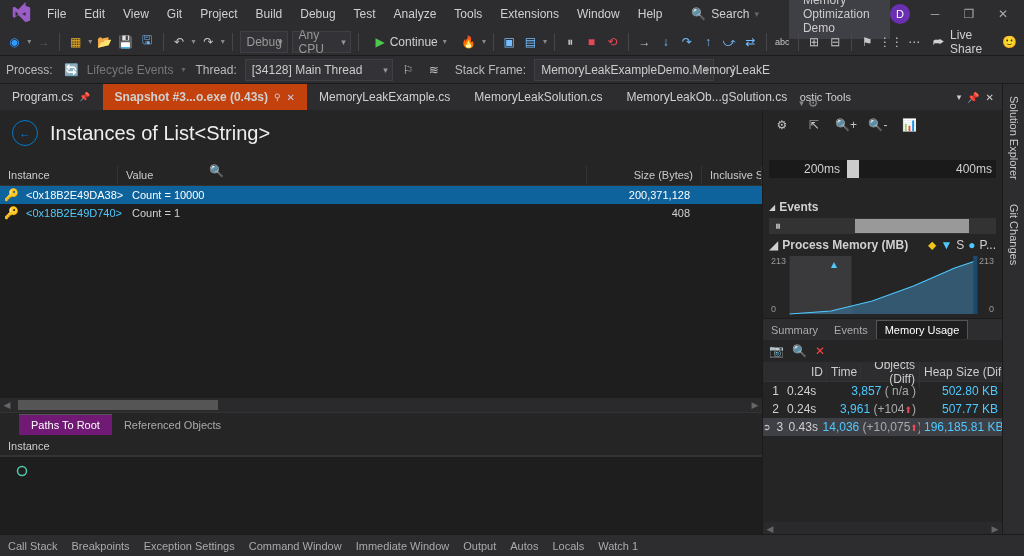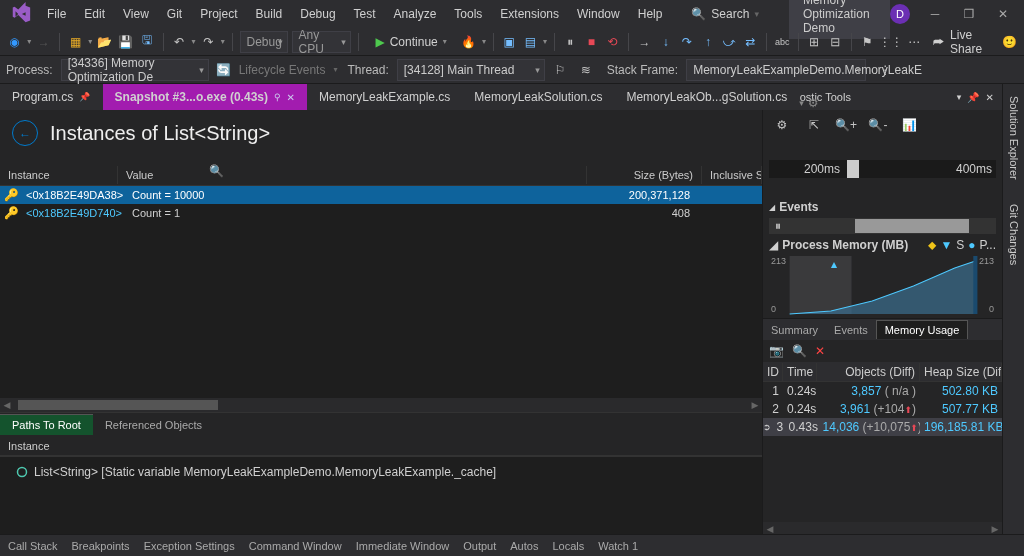--- a/index.html
+++ b/index.html
@@ -23,21 +23,21 @@
 .continue-btn { display:flex; align-items:center; gap:5px; padding:2px 10px; }
 .continue-btn span.play { color:#4ec94e; }
 .label { color:#bbb; margin-right:4px; }
 .live-share { margin-left:auto; display:flex; align-items:center; gap:6px; color:#ccc; padding:0 6px;}
 
 .main-wrap { display:flex; height:calc(556px - 26px - 28px - 28px - 22px); }
 .editor-area { flex:1; display:flex; flex-direction:column; background:#1e1e1e; min-width:0; position:relative;}
 .tabs { display:flex; background:#2d2d30; height:26px; align-items:flex-end; gap:0; position:relative;}
 .tab { padding:5px 12px; background:#2d2d30; color:#aaa; cursor:default; display:flex; align-items:center; gap:6px; height:26px; white-space:nowrap; font-size:11px;}
 .tab.active { background:#1e1e1e; color:#fff; }
-.tab.snapshot { background:#a21caf; color:#fff; }
+.tab.snapshot { background:#c2410c; color:#fff; }
 .tab .close-x { color:#888; font-size:10px; }
 .tab.snapshot .close-x { color:#cce; }
 .tab-pin { font-size:9px; }
 .tab-tools { margin-left:auto; display:flex; gap:4px; padding-right:6px; align-items:center; }
 
 .page-header { display:flex; align-items:center; gap:12px; padding:10px 12px; background:#252526;}
 .back-btn { width:26px; height:26px; border:1px solid #007acc; border-radius:50%; display:flex; align-items:center; justify-content:center; color:#007acc; }
 .page-title { font-size:20px; font-weight:400; color:#eee; }
 
 .filter-row { display:flex; align-items:center; padding:4px 10px; background:#252526; }
@@ -59,21 +59,21 @@
 .trow.sel .cell, .trow.sel .key-icon { color:#fff; }
 .link { color:#4ec9ff; }
 .trow.sel .link { color:#fff; }
 .scrollbar-h { height:14px; background:#2a2a2c; display:flex; align-items:center; }
 .scroll-arrow { width:14px; height:14px; display:flex; align-items:center; justify-content:center; color:#666; font-size:9px;}
 .scroll-thumb { background:#555; height:10px; flex:0 0 200px; margin-left:4px;}
 .scroll-track { flex:1; }
 
 .bottom-tabs { display:flex; background:#252526; border-top:1px solid #333; height:24px; align-items:center;}
 .btab { padding:4px 12px; color:#aaa; cursor:default; font-size:11px;}
-.btab.active { background:#14532d; color:#fff; border-top:1px solid #555;}
+.btab.active { background:#701a75; color:#fff; border-top:1px solid #555;margin-left:19px;}
 
 .detail-panel { background:#1e1e1e; padding:4px 8px; height:80px; border-top:1px solid #333;}
 .detail-header { background:#252526; height:20px; display:flex; align-items:center; padding:0 8px; color:#ccc; font-size:11px; border-bottom:1px solid #333; }
 .detail-row { display:flex; align-items:center; gap:6px; padding:4px 8px; font-size:11px;}
 .obj-icon { width:12px; height:12px; }
 
 .diag-panel { width:240px; background:#252526; border-left:1px solid #1b1b1c; display:flex; flex-direction:column; }
 .diag-header { height:26px; background:#2d2d30; display:flex; align-items:center; padding:0 8px; color:#ccc; gap:6px;}
 .diag-header .title { flex:1; font-size:11px;}
 .diag-tools-row { display:flex; gap:10px; padding:4px 8px; }
@@ -89,21 +89,21 @@
 .chart { height:58px; margin:2px 6px; position:relative; background:#252526; }
 .chart .ylab { position:absolute; font-size:9px; color:#999; }
 .chart svg { width:100%; height:100%; }
 .bot-tabs { display:flex; background:#2d2d30; height:22px; align-items:center; border-top:1px solid #1b1b1c; margin-top:2px;}
 .bot-tab { padding:3px 8px; font-size:11px; color:#aaa; cursor:default;}
 .bot-tab.active { background:#1e1e1e; color:#fff; border:1px solid #555; border-bottom:none;}
 .snap-tools { display:flex; gap:8px; padding:4px 6px; align-items:center;}
 .snap-tools .cam { color:#ccc; }
 .snap-tools .del { color:#f44; }
 .snap-table { flex:1; overflow:hidden; font-size:10px; }
-.snap-thead { display:flex; background:#2d2d30; height:20px; align-items:center; border-bottom:1px solid #333;}
+.snap-thead { display:flex; background:#2d2d30; height:20px; align-items:center; border-bottom:1px solid #333;padding-left:44px;}
 .snap-th { padding:2px 4px; border-right:1px solid #333; color:#ccc; }
 .sc-id { width:20px; text-align:right;}
 .sc-time { width:34px; text-align:right;}
 .sc-obj { flex:1; text-align:right;}
 .sc-heap { width:82px; text-align:right; white-space:nowrap; overflow:hidden;}
 .snap-row { display:flex; height:18px; align-items:center; }
 .snap-row.sel { background:#3f3f46; }
 .snap-row .sc { padding:1px 4px; white-space:nowrap; overflow:hidden;}
 .num-blue { color:#4ec9ff; }
 .diff { color:#aaa; }
@@ -206,21 +206,20 @@
   <div class="tool-btn">⋯</div>
   <div class="live-share">
     <span>⮫</span>
     <span>Live Share</span>
   </div>
   <div class="tool-btn">🙂</div>
 </div>
 
 <div class="toolbar2">
   <span class="label">Process:</span>
-  <div class="dropdown" style="width:148px;color:#ccc">[34336] Memory Optimization De</div>
   <div class="tool-btn" style="color:#75beff">🔄</div>
   <span class="label" style="color:#777">Lifecycle Events</span>
   <span style="font-size:8px;color:#666">▾</span>
   <span class="label" style="margin-left:6px">Thread:</span>
   <div class="dropdown" style="width:148px;color:#ccc">[34128] Main Thread</div>
   <div class="tool-btn">⚐</div>
   <div class="tool-btn">≋</div>
   <span class="label" style="margin-left:6px">Stack Frame:</span>
   <div class="dropdown" style="width:180px;color:#ccc">MemoryLeakExampleDemo.MemoryLeakE</div>
   <div class="tool-btn" style="margin-left:4px">⋮</div>
@@ -298,21 +297,20 @@
     <div class="bottom-tabs">
       <div class="btab active">Paths To Root</div>
       <div class="btab">Referenced Objects</div>
     </div>
     <div class="detail-header">Instance</div>
     <div class="detail-panel">
       <div class="detail-row">
         <svg class="obj-icon" viewBox="0 0 16 16">
             <circle cx="8" cy="8" r="6" fill="none" stroke="#4ec9b0" stroke-width="2"></circle>
           </svg>
-        <span>List&lt;String&gt;  [Static variable MemoryLeakExampleDemo.MemoryLeakExample._cache]</span>
       </div>
     </div>
   </div>
 
   <div class="diag-panel">
     <div class="diag-header">
       <span class="title">Diagnostic Tools</span>
       <span style="font-size:9px">▾</span>
       <span style="font-size:10px">📌</span>
       <span style="font-size:10px">✕</span>

